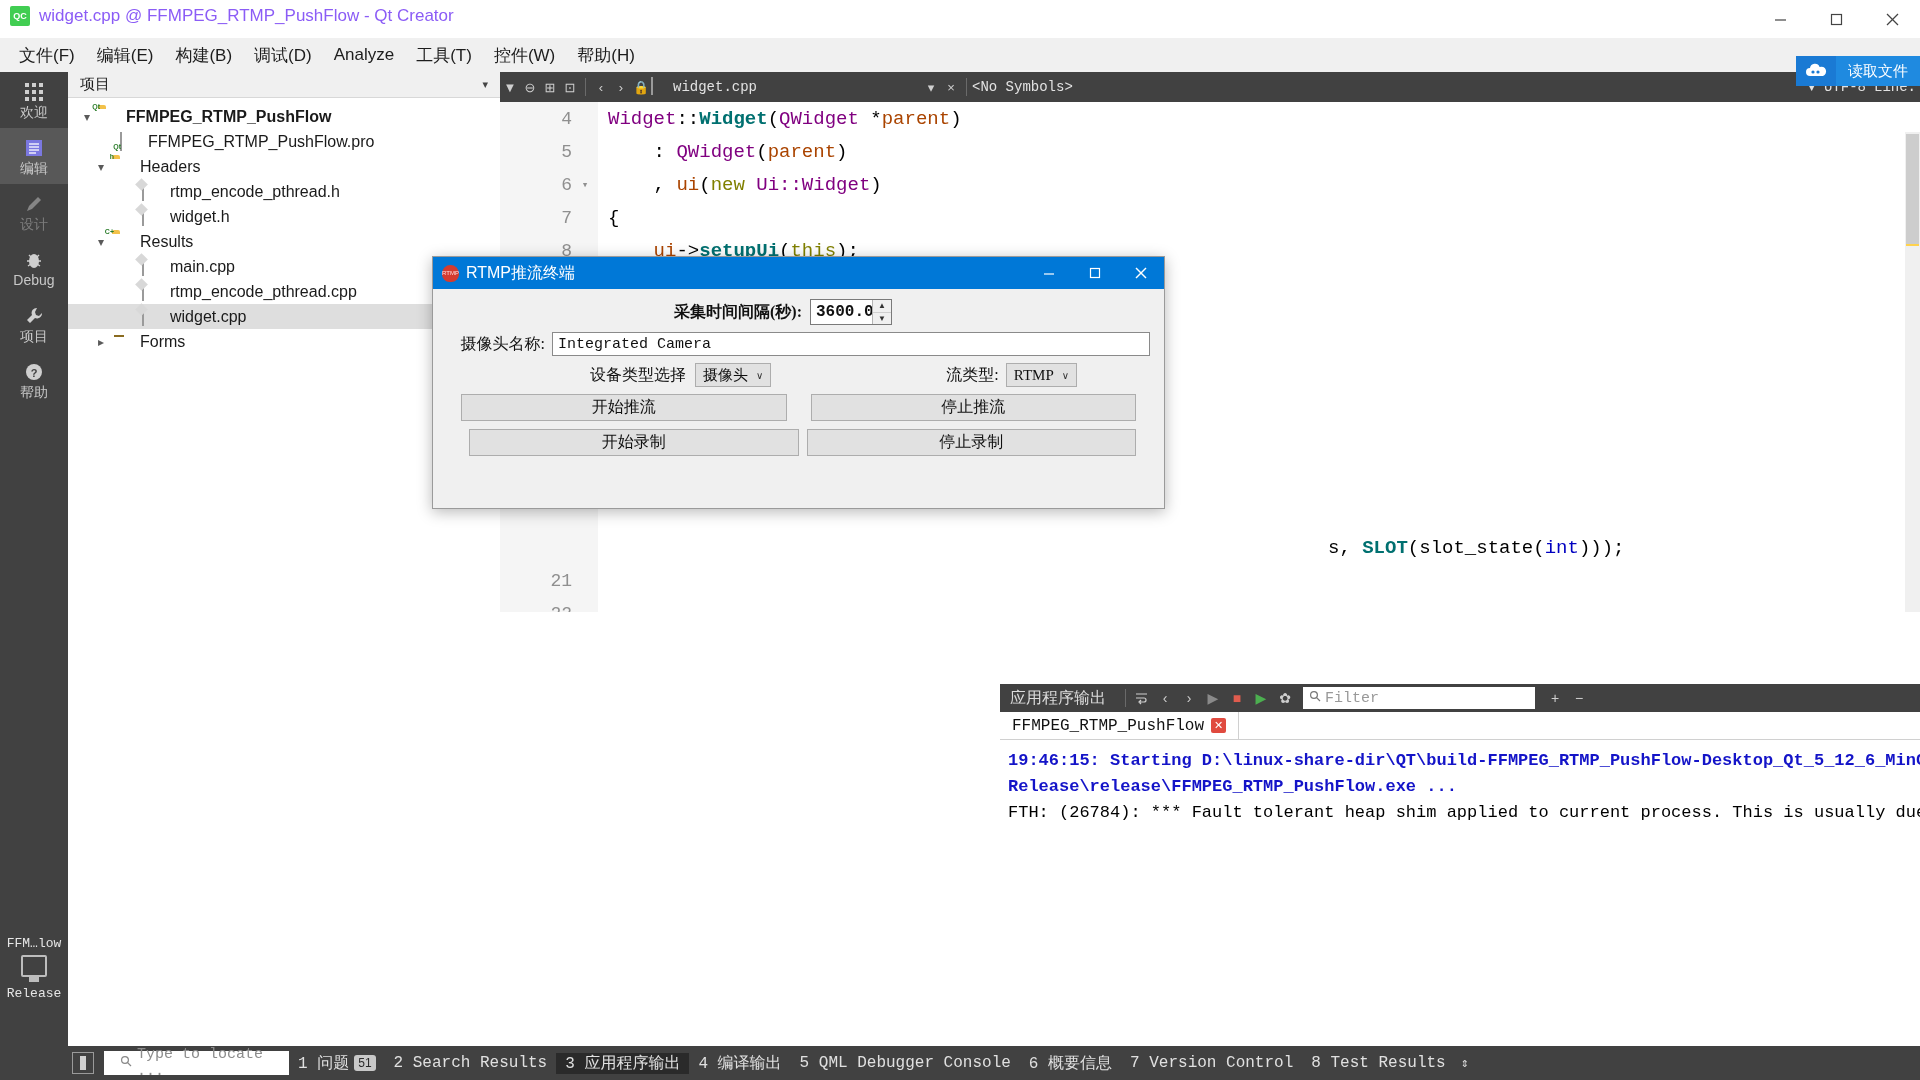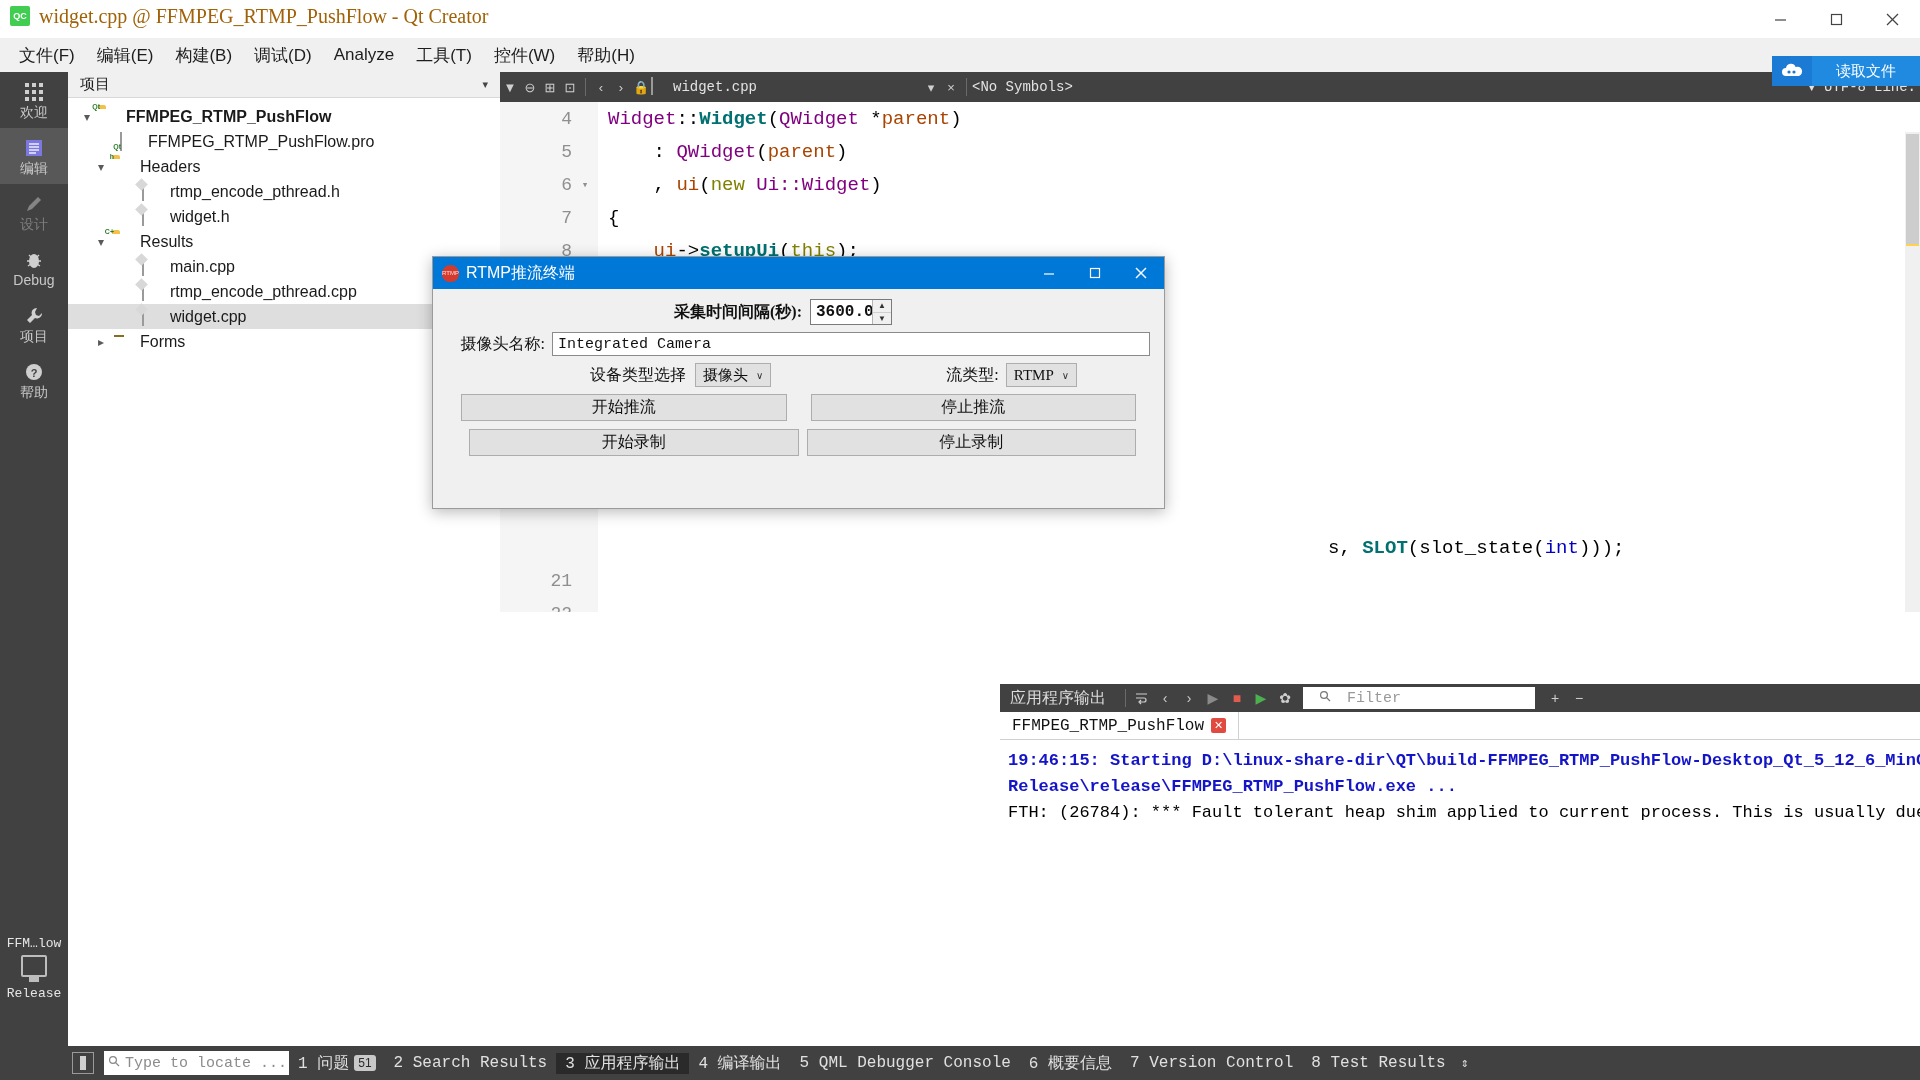--- a/index.html
+++ b/index.html
@@ -17,21 +17,21 @@
     position:absolute; left:0; top:0; width:1920px; height:32px;
     background:#ffffff; display:flex; align-items:center;
   }
   .title-icon {
     width:20px; height:20px; margin-left:10px; margin-right:9px;
     background:#41cd52; border-radius:2px; position:relative;
     display:flex; align-items:center; justify-content:center;
     font-size:9px; color:#ffffff; font-weight:bold;
     font-family:"Liberation Sans", sans-serif;
   }
-  .title-text { font-size:20px; color:#a16207; font-family:Liberation Serif, serif; }
+  .title-text { font-size:17px; color:#8b5cf6; font-family:Liberation Sans, sans-serif; }
   .win-btns { position:absolute; right:0; top:0; height:38px; display:flex; }
   .win-btn {
     width:56px; height:38px; display:flex; align-items:center; justify-content:center;
     color:#5a5a5a;
   }
   .win-btn svg { display:block; }
 
   
   .menubar {
     position:absolute; left:0; top:38px; width:1920px; height:34px;
@@ -140,22 +140,22 @@
   .scroll-thumb { position:absolute; right:1px; top:2px; width:13px; height:110px; background:#cdcdcd; }
   .marker-y { position:absolute; right:1px; width:13px; height:4px; background:#ffd24d; }
 
   
   .outpane { position:absolute; left:500px; top:612px; width:1420px; height:434px; background:#ffffff; }
   .out-header { height:28px; background:#414141; display:flex; align-items:center; color:#dcdcdc; font-size:16px; }
   .out-title { padding-left:10px; padding-right:16px; }
   .oh-icon { width:24px; height:28px; display:flex; align-items:center; justify-content:center; color:#cfcfcf; font-size:14px;}
   .oh-sep { width:1px;height:18px;background:#6a6a6a;margin:0 3px;}
   .filter-box {
-    display:flex; align-items:center; gap:16px; background:#ffffff; color:#999;
-    height:22px; width:232px; margin-left:6px; padding-left:16px;
+    display:flex; align-items:center; gap:4px; background:#ffffff; color:#999;
+    height:22px; width:232px; margin-left:6px; padding-left:6px;
     font-family:"Liberation Mono", monospace; font-size:15px;
   }
   .out-tabrow { height:28px; background:#ffffff; border-bottom:1px solid #d0d0d0; display:flex; align-items:center; }
   .out-tab {
     height:28px; display:flex; align-items:center; gap:7px; padding:0 12px;
     font-family:"Liberation Mono", monospace; font-size:16px; color:#111;
     border-right:1px solid #d0d0d0;
   }
   .x-badge { width:15px;height:15px;background:#e04a3f;color:#fff;font-size:11px;display:flex;align-items:center;justify-content:center;border-radius:2px;font-family:"Liberation Sans",sans-serif;}
   .out-body { padding:8px 0 0 8px; font-family:"Liberation Mono", monospace; font-size:17px; line-height:26px; }
@@ -165,36 +165,36 @@
   
   .statusbar {
     position:absolute; left:0; top:1046px; width:1920px; height:34px;
     background:#414141; display:flex; align-items:center; color:#e0e0e0;
     font-family:"Liberation Mono", monospace; font-size:16px;
   }
   .sb-toggle { width:22px;height:22px;border:1px solid #9a9a9a; margin-left:72px; display:flex;align-items:center;justify-content:center;}
   .sb-toggle i { display:block; width:6px;height:14px;background:#d0d0d0;}
   .locate {
     width:185px; height:24px; background:#ffffff; color:#8c8c8c;
-    display:flex; align-items:center; gap:5px; padding-left:4px; margin-left:10px;
+    display:flex; align-items:center; gap:5px; padding-left:16px; margin-left:10px;
     font-size:15px;
   }
   .sb-tab { padding:0 9px; color:#e0e0e0; white-space:nowrap; display:flex; align-items:center; gap:5px; }
   .sb-tab.active { background:#2a2a2a; }
   .num-badge { background:#c8c8c8; color:#2a2a2a; border-radius:3px; font-size:12px; padding:1px 4px; font-family:"Liberation Sans",sans-serif;}
   .updown { margin-left:6px; font-size:13px; }
 
   
   .rightbtn {
     position:absolute; right:0; top:56px; display:flex; align-items:center; height:30px;
   }
   .rb-blue { width:40px;height:30px;background:#1a7ad4;display:flex;align-items:center;justify-content:center;color:#fff;}
   .rb-text {
     height:30px; background:#1f8ae0; color:#ffffff; display:flex; align-items:center;
-    padding:0 24px; font-size:15px; font-family:"Liberation Sans",sans-serif;
+    padding:0 12px; font-size:15px; font-family:"Liberation Sans",sans-serif;
   }
 
   
   .dialog {
     position:absolute; left:432px; top:256px; width:733px; height:253px;
     background:#f0f0f0; border:1px solid #9a9a9a;
     box-shadow:0 3px 14px rgba(0,0,0,.28);
   }
   .dlg-title {
     height:32px; background:#0078d7; display:flex; align-items:center; color:#ffffff;

